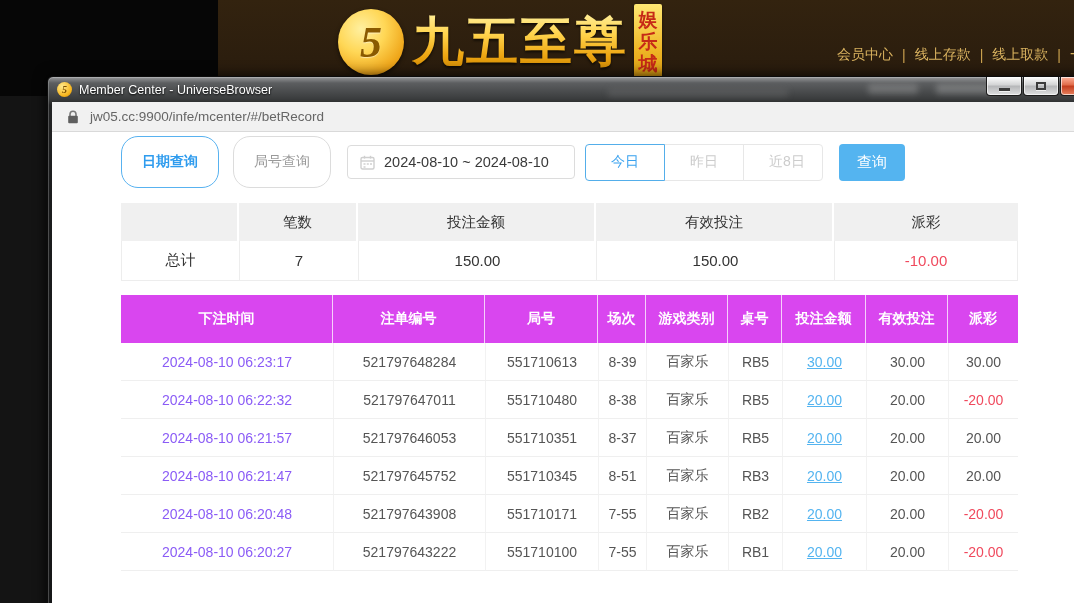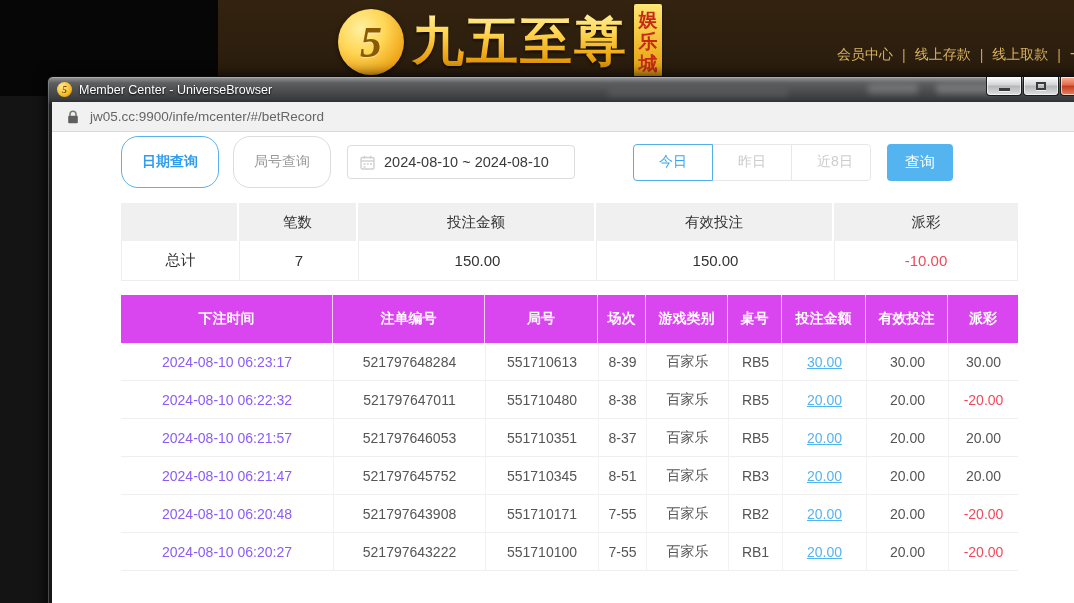--- a/index.html
+++ b/index.html
@@ -73,21 +73,21 @@
   .pill.idle { border:1px solid #dcdcdc; color:#999; margin-left:14px; }
   .date-input { margin-left:16px; width:228px; height:34px; border:1px solid #dcdcdc; border-radius:4px;
     display:flex; align-items:center; padding-left:12px; cursor:pointer; background:#fff; }
   .date-input .cal { display:inline-flex; }
   .date-input .dtext { margin-left:9px; font-size:14.5px; color:#3a3a3a; }
   .quick-group { margin-left:10px; display:flex; }
   .qbtn { height:37px; width:80px; background:#fff; border:1px solid #e7e7e7; color:#ccc;
     font-size:14px; cursor:pointer; margin-left:-1px; display:flex; align-items:center; justify-content:center; }
   .qbtn:first-child { border-radius:4px 0 0 4px; margin-left:0; }
   .qbtn:last-child { border-radius:0 4px 4px 0;padding-left:8px; }
-  .qbtn.active { border:1px solid #54aeea; color:#3aa2ef; position:relative; z-index:1;margin-left:48px; }
+  .qbtn.active { border:1px solid #54aeea; color:#3aa2ef; position:relative; z-index:1; }
   .search-btn { margin-left:16px; width:66px; height:37px; border:none; border-radius:4px;
     background:#54b4f0; color:#fff; font-size:15px; cursor:pointer; }
 
   
   table { border-collapse:separate; border-spacing:0; table-layout:fixed; width:897px; }
   td,th { text-align:center; overflow:hidden; white-space:nowrap; }
 
   .summary { margin-top:21px; }
   .summary .hrow td { height:38px; background:#f0f0f0; color:#333; font-size:14.5px; border-right:2px solid #fff; }
   .summary .hrow td:last-child { border-right:none; }

